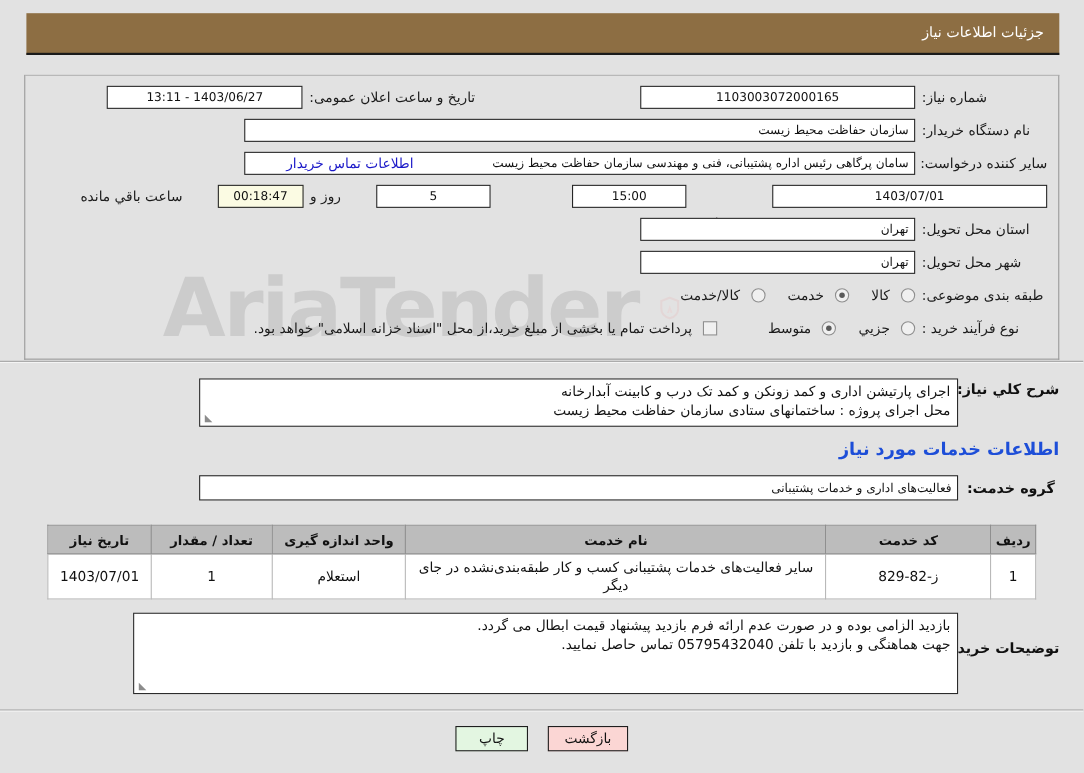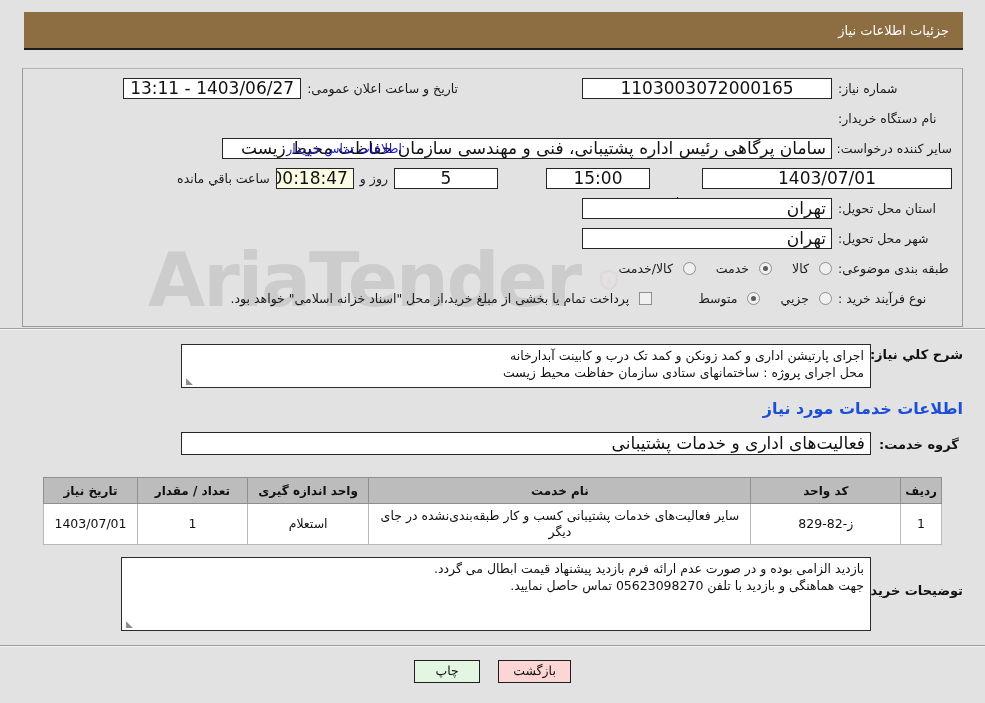--- a/index.html
+++ b/index.html
@@ -91,26 +91,27 @@
     text-align: left;
     white-space: nowrap;
     flex: 0 0 auto;
   }
   .lbl-w { width: 114px; text-align: left; }
   .fld {
     background: #ffffff;
     border: 1px solid #262626;
     height: 21px;
     line-height: 19px;
-    font-size: 17px;
+    font-size: 11px;
     color: #111;
     padding: 0 5px;
     text-align: center;
     overflow: hidden;
     white-space: nowrap;
+    margin-left: 26px;
   }
   .fld.right { text-align: right; }
   .fld.yellow { background: #fbfbe3; }
 
   .link {
     color: #1a18c8;
     font-size: 12.5px;
     text-decoration: none;
     cursor: pointer;
     white-space: nowrap;
@@ -288,20 +289,21 @@
 
     <div class="row" style="margin-top:4px;">
       <span class="lbl lbl-w">شماره نیاز:</span>
       <span class="fld" style="width:250px;">1103003072000165</span>
       <span class="lbl" style="margin-right:118px;">تاریخ و ساعت اعلان عمومی:</span>
       <span class="fld" style="width:178px;">1403/06/27 - 13:11</span>
     </div>
 
     <div class="row">
       <span class="lbl lbl-w">نام دستگاه خریدار:</span>
+      <span class="fld right" style="width:610px;">سازمان حفاظت محیط زیست</span>
     </div>
 
     <div class="row">
       <span class="lbl lbl-w">سایر کننده درخواست:</span>
       <span class="fld right" style="width:610px;">سامان پرگاهی رئیس اداره پشتیبانی، فنی و مهندسی سازمان حفاظت محیط زیست</span>
       <a class="link" style="margin-right:-186px;" href="#">اطلاعات تماس خریدار</a>
     </div>
 
     <div class="row" style="align-items:center;">
       <span class="fld" style="width:250px;">1403/07/01</span>
@@ -359,21 +361,21 @@
 
   <div id="svc-group-row">
     <span class="sec-lbl" style="width:84px;text-align:left;">گروه خدمت:</span>
     <span class="fld right" style="width:690px;height:23px;line-height:21px;">فعالیت‌های اداری و خدمات پشتیبانی</span>
   </div>
 
   <table id="items-table">
     <thead>
       <tr>
         <th style="width:40px;">ردیف</th>
-        <th style="width:150px;">کد واحد</th>
+        <th style="width:150px;">کد خدمت</th>
         <th style="width:383px;">نام خدمت</th>
         <th style="width:122px;">واحد اندازه گیری</th>
         <th style="width:110px;">تعداد / مقدار</th>
         <th style="width:94px;">تاریخ نیاز</th>
       </tr>
     </thead>
     <tbody>
       <tr>
         <td>1</td>
         <td>ز-82-829</td>
@@ -382,21 +384,21 @@
         <td>1</td>
         <td>1403/07/01</td>
       </tr>
     </tbody>
   </table>
 
   <div id="notes-section">
     <span class="sec-lbl" style="width:84px;text-align:left;padding-top:26px;">توضیحات خریدار:</span>
     <div class="textbox" style="width:750px;height:74px;margin-left:22px;">
       <div>بازدید الزامی بوده و در صورت عدم ارائه فرم بازدید پیشنهاد قیمت ابطال می گردد.</div>
-      <div>جهت هماهنگی و بازدید با تلفن 05623098270 تماس حاصل نمایید.</div>
+      <div>جهت هماهنگی و بازدید با تلفن 05795432040 تماس حاصل نمایید.</div>
       <span class="resize-grip">◣</span>
     </div>
   </div>
 
   <div class="hr" style="top:645px;"></div>
 
   <div id="footer">
     <button class="btn btn-back">بازگشت</button>
     <button class="btn btn-print">چاپ</button>
   </div>

